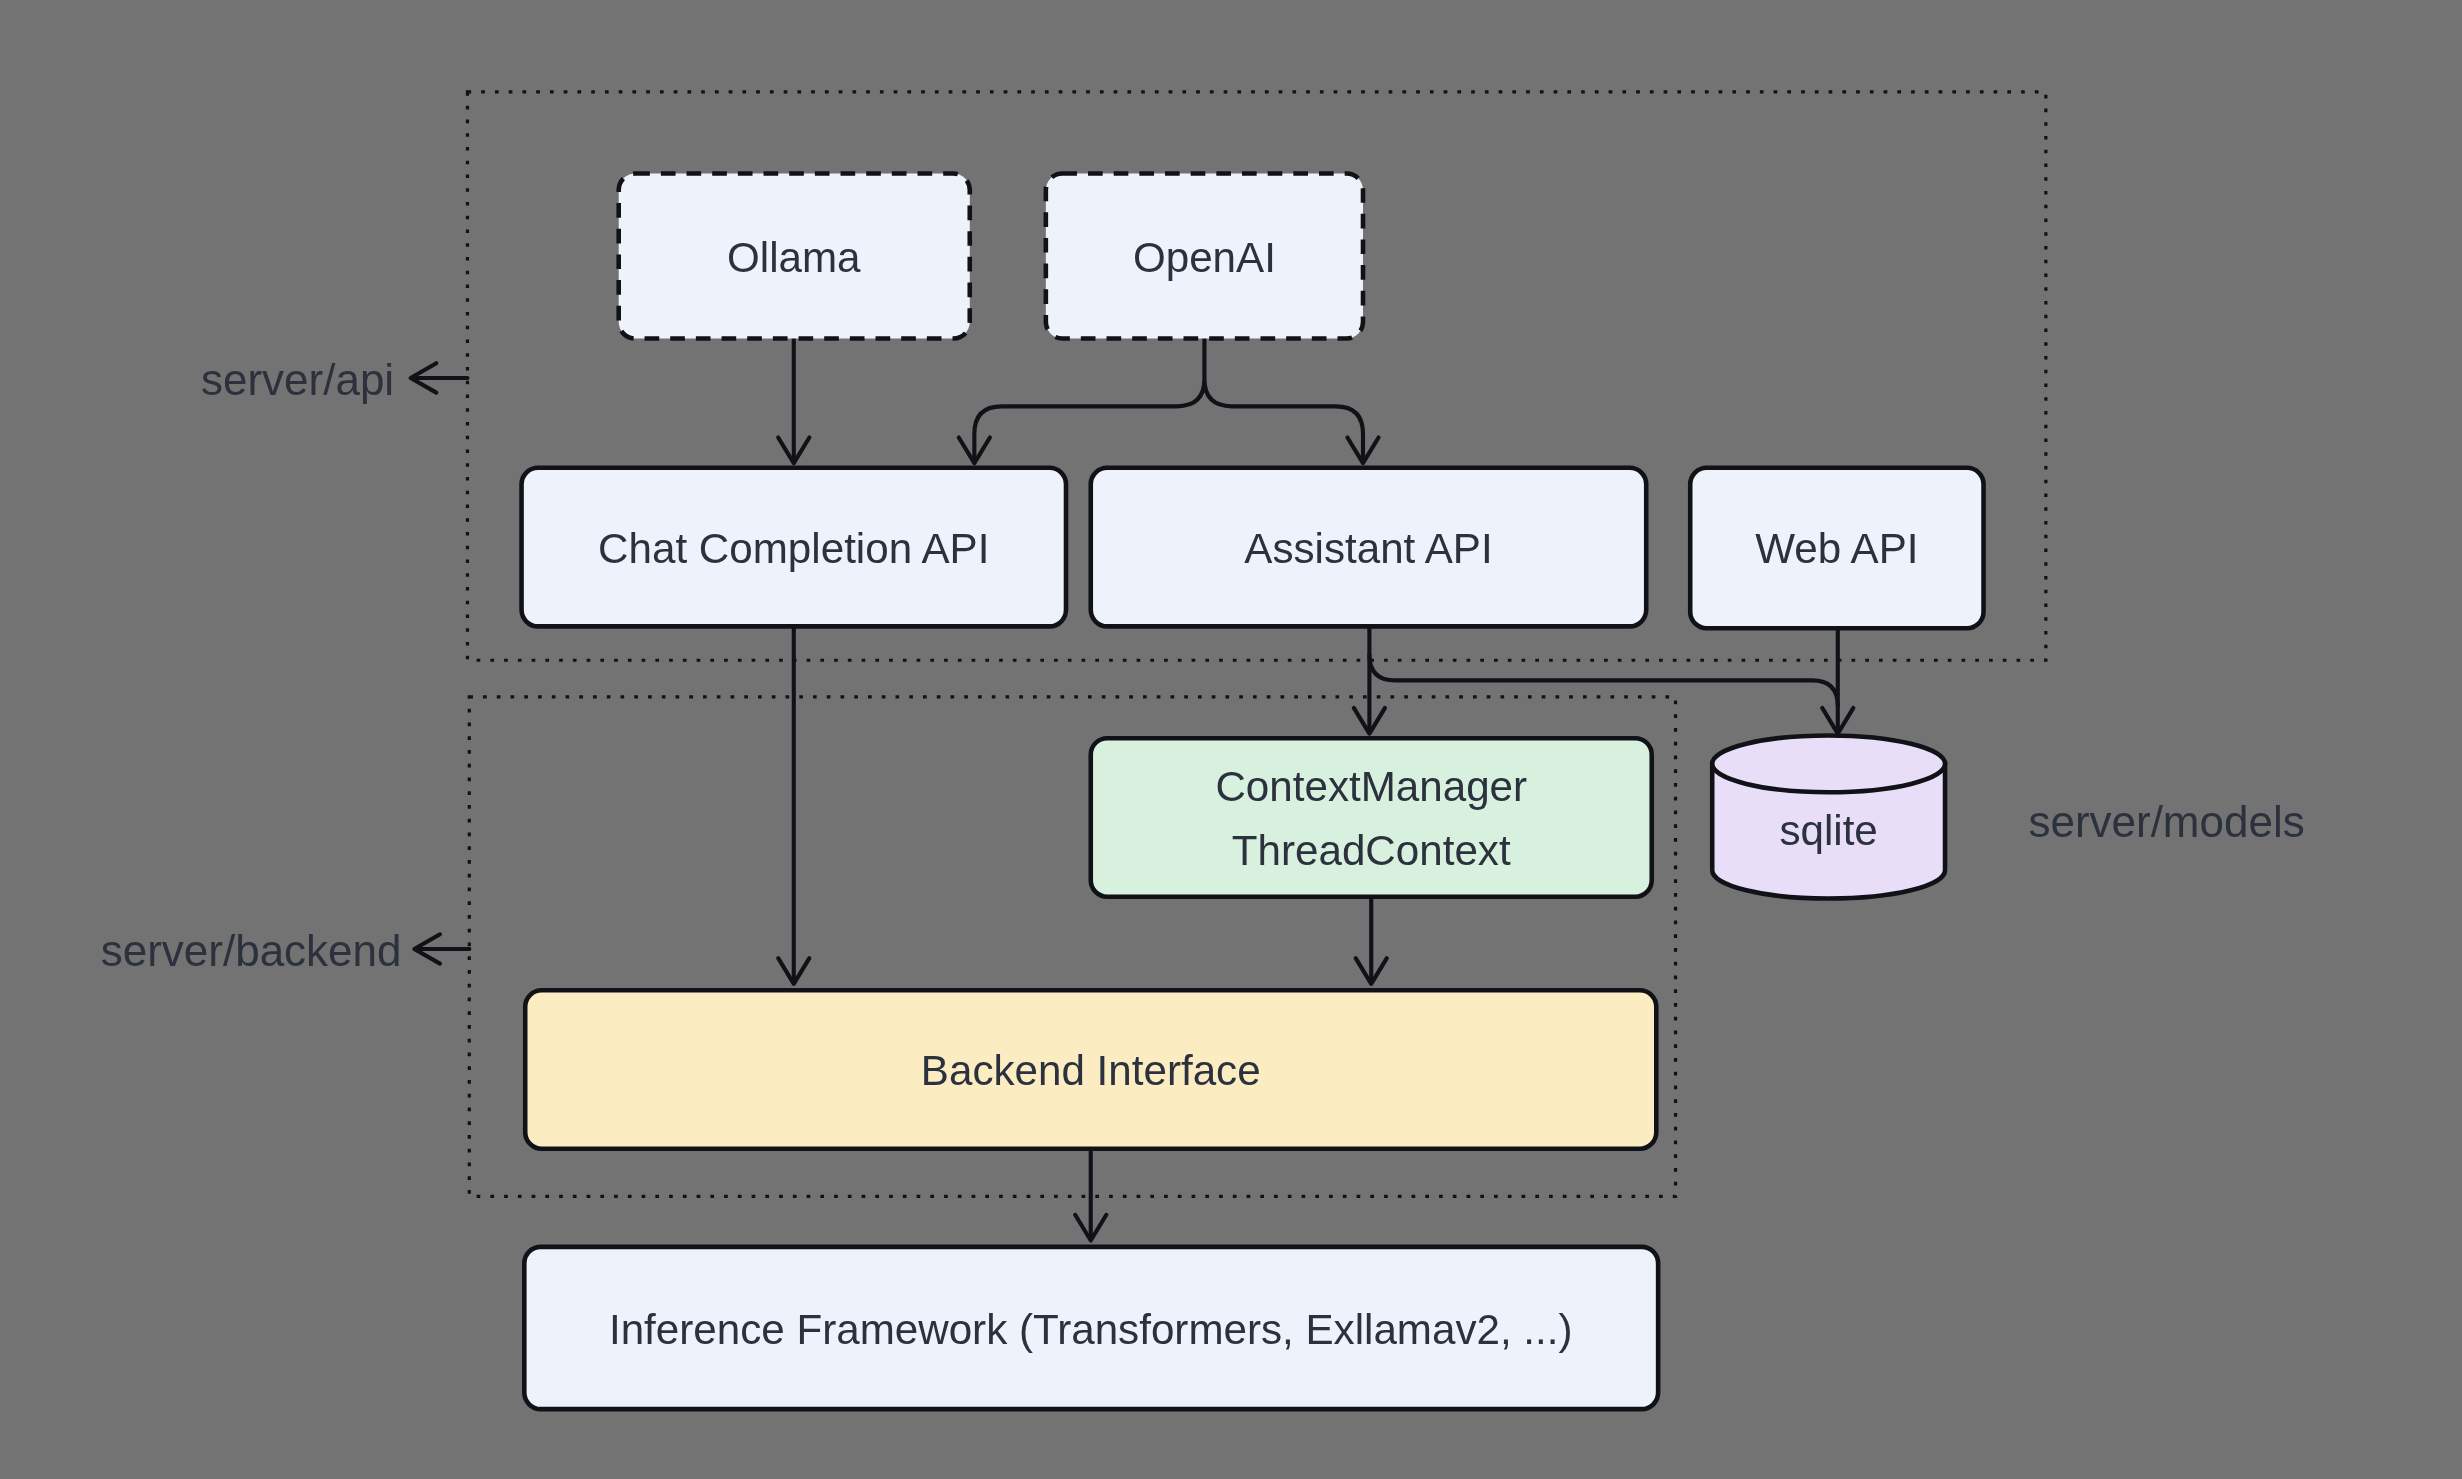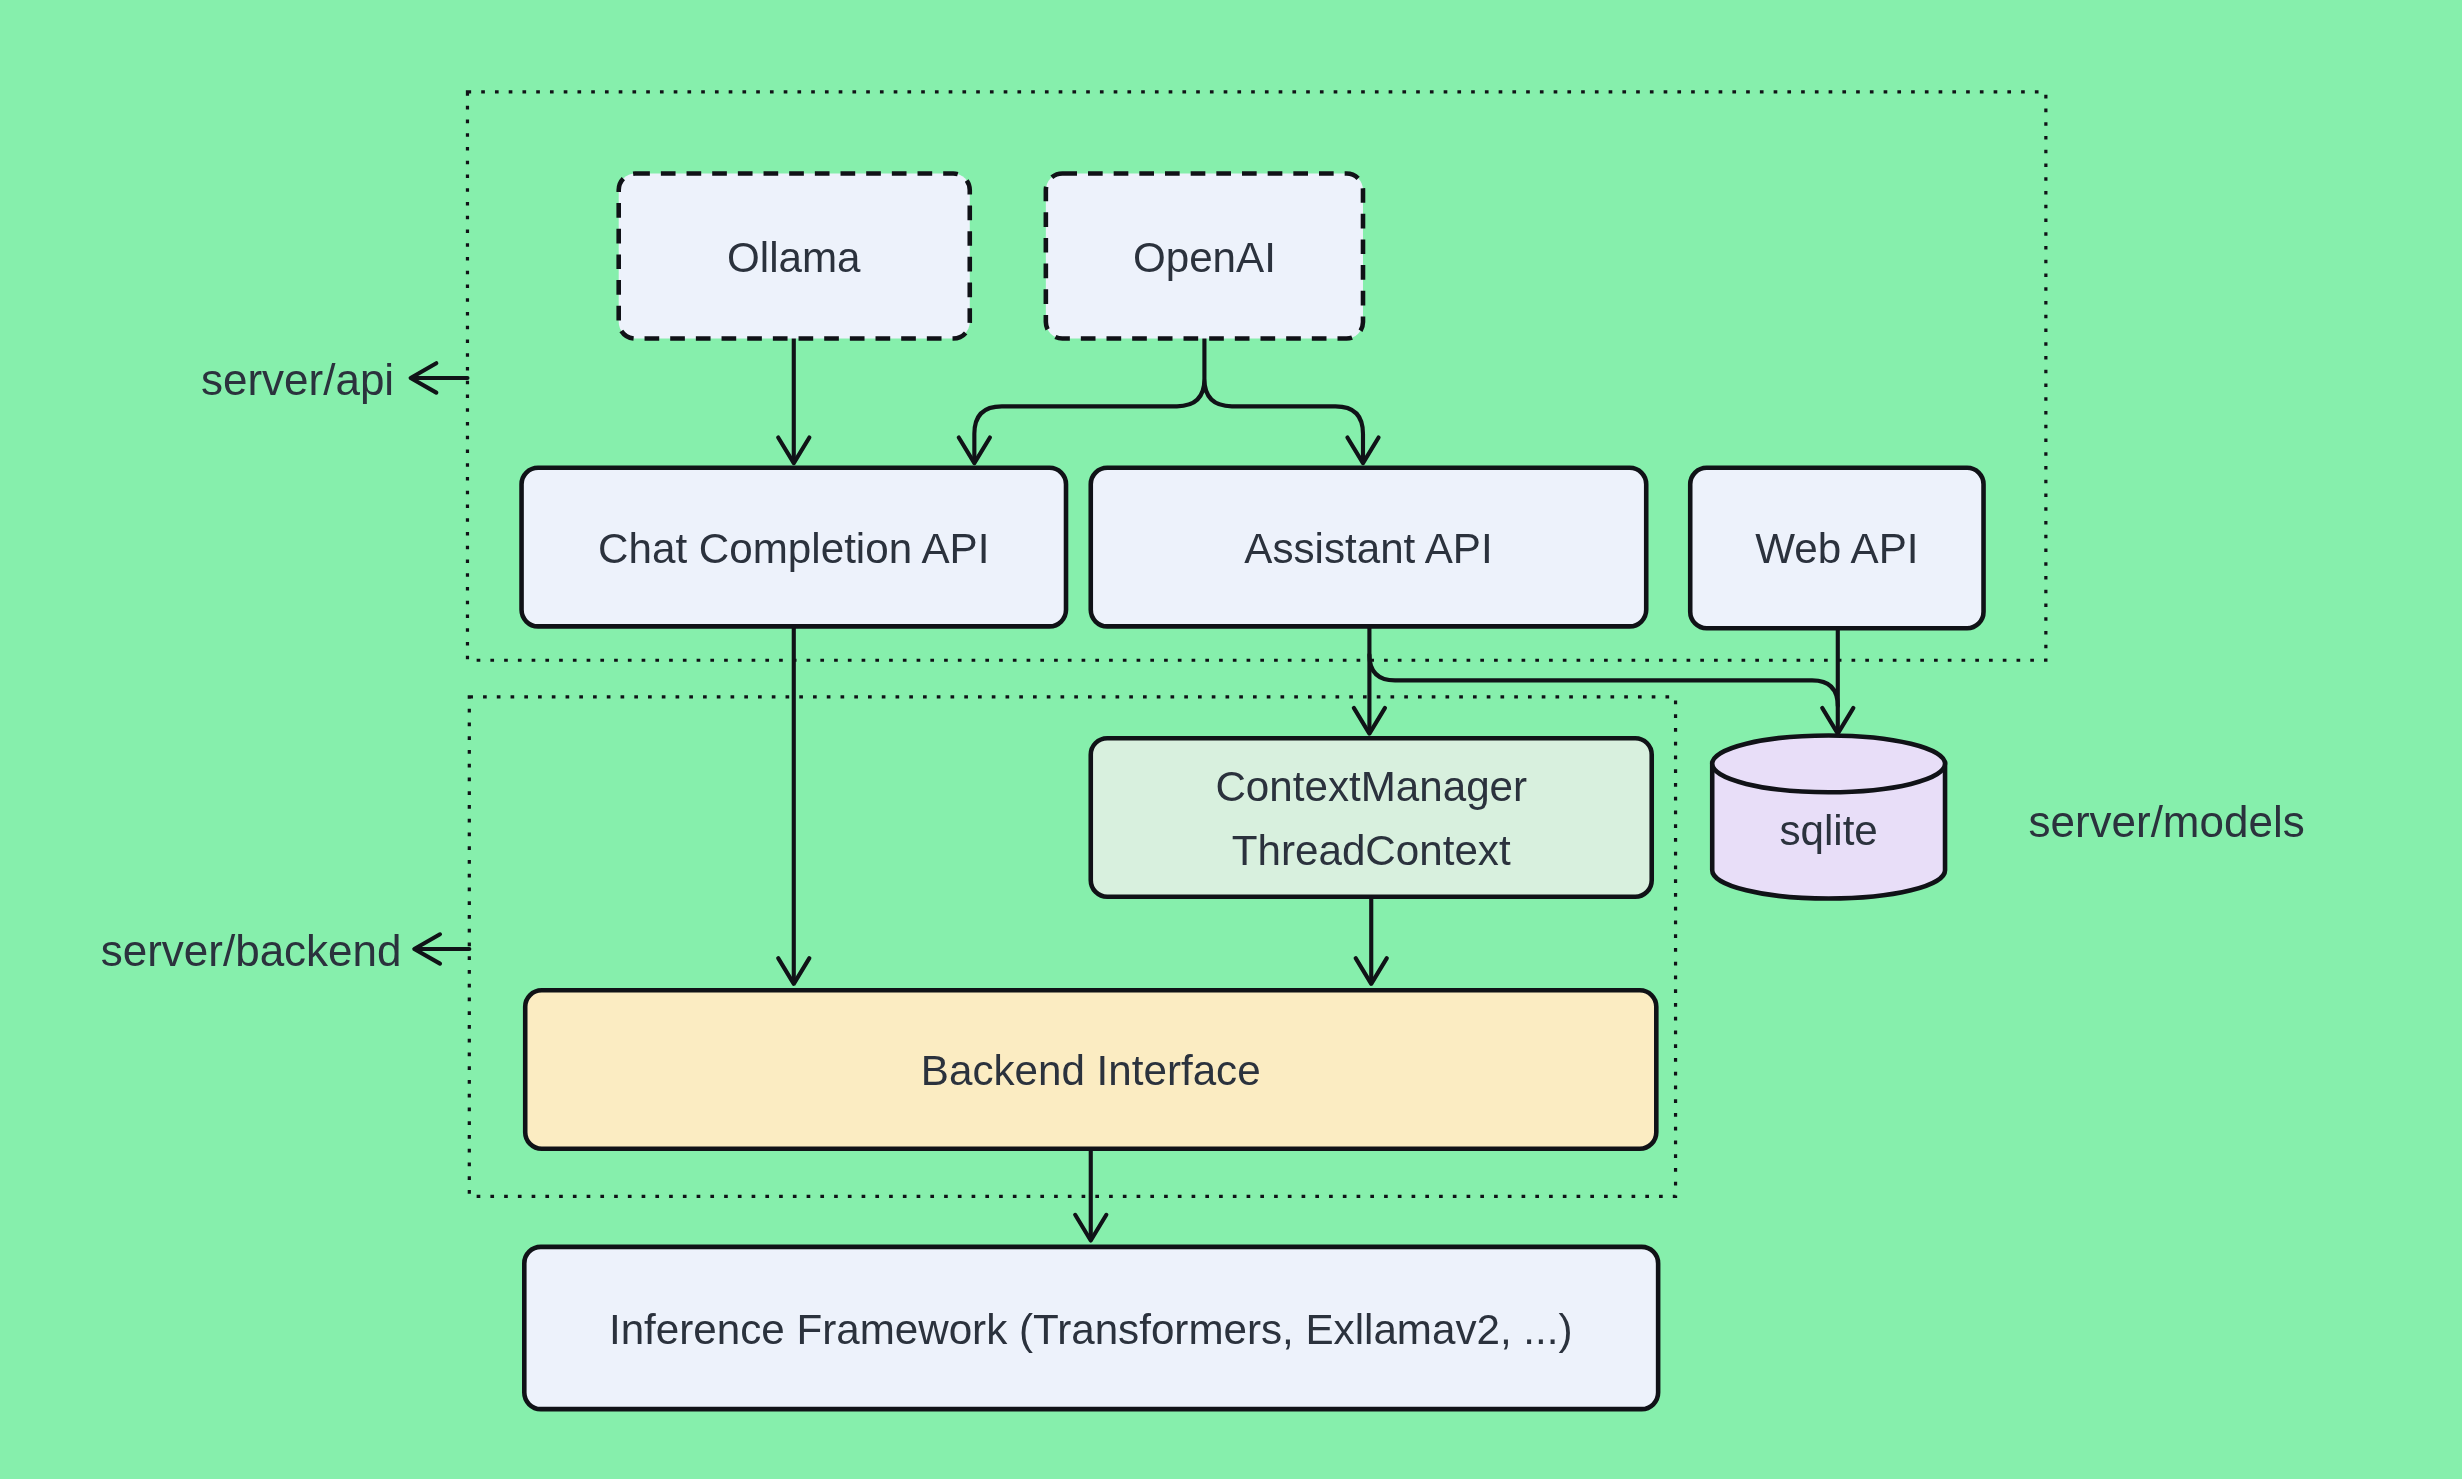--- a/index.html
+++ b/index.html
@@ -1,20 +1,20 @@
 <!DOCTYPE html>
 <html style="font-size:14.7px"><head>
 <meta charset="utf-8">
 <style>
   html, body { margin: 0; padding: 0; background: #ffffff; }
   .stage {
     position: relative;
     width: 2462px;
     height: 1480px;
-    background: #86efac;
+    background: #737373;
     font-family: "Liberation Sans", "DejaVu Sans", sans-serif;
     text-align: center;
   }
   svg { display: block; }
   .node-rect { stroke: #101217; stroke-width: 5; }
   .node-rect.dashed { stroke-dasharray: 16 12; }
   .container-rect {
     fill: none;
     stroke: #101217;
     stroke-width: 3.5;

